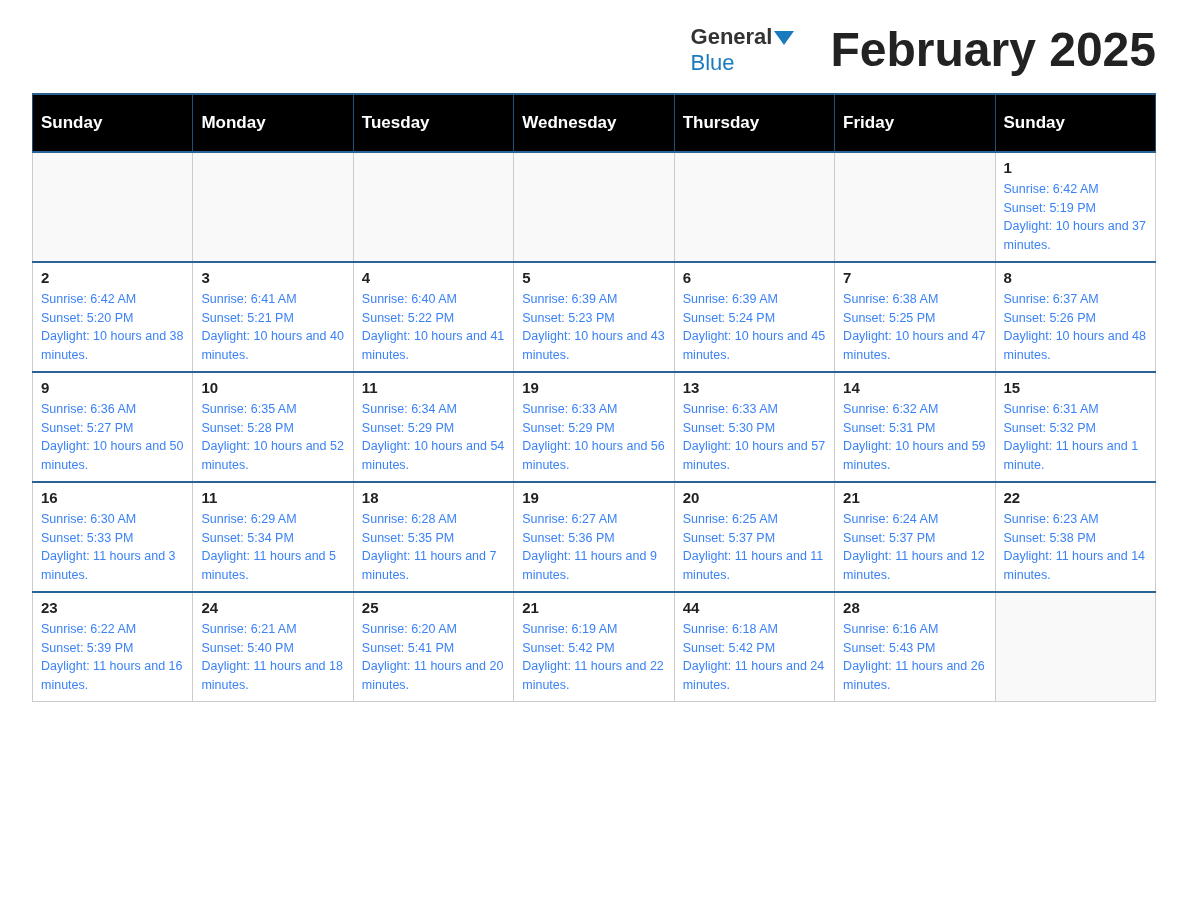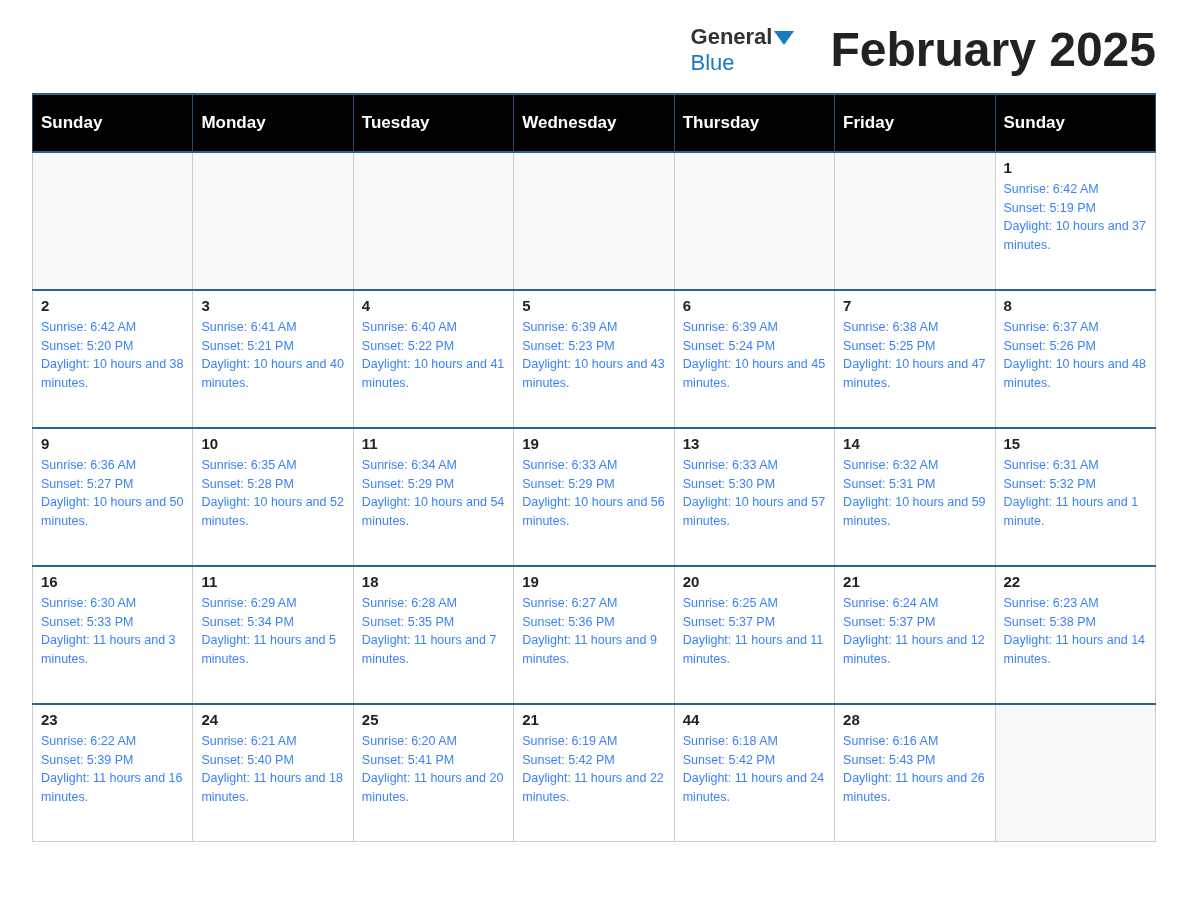--- a/index.html
+++ b/index.html
@@ -93,21 +93,21 @@
     }
     .day-info {
       font-size: 12.5px;
       color: #3b82f6;
       line-height: 1.5;
     }
     .empty-cell {
       background: #f9f9f9;
     }
     .week-row td {
-      height: 138px;
+      height: 110px;
     }
   </style>
 </head>
 <body>
 
 <div class="header">
   <div class="logo">
     <div class="logo-general">
       <span>General</span>
         <span class="arrow"></span>

